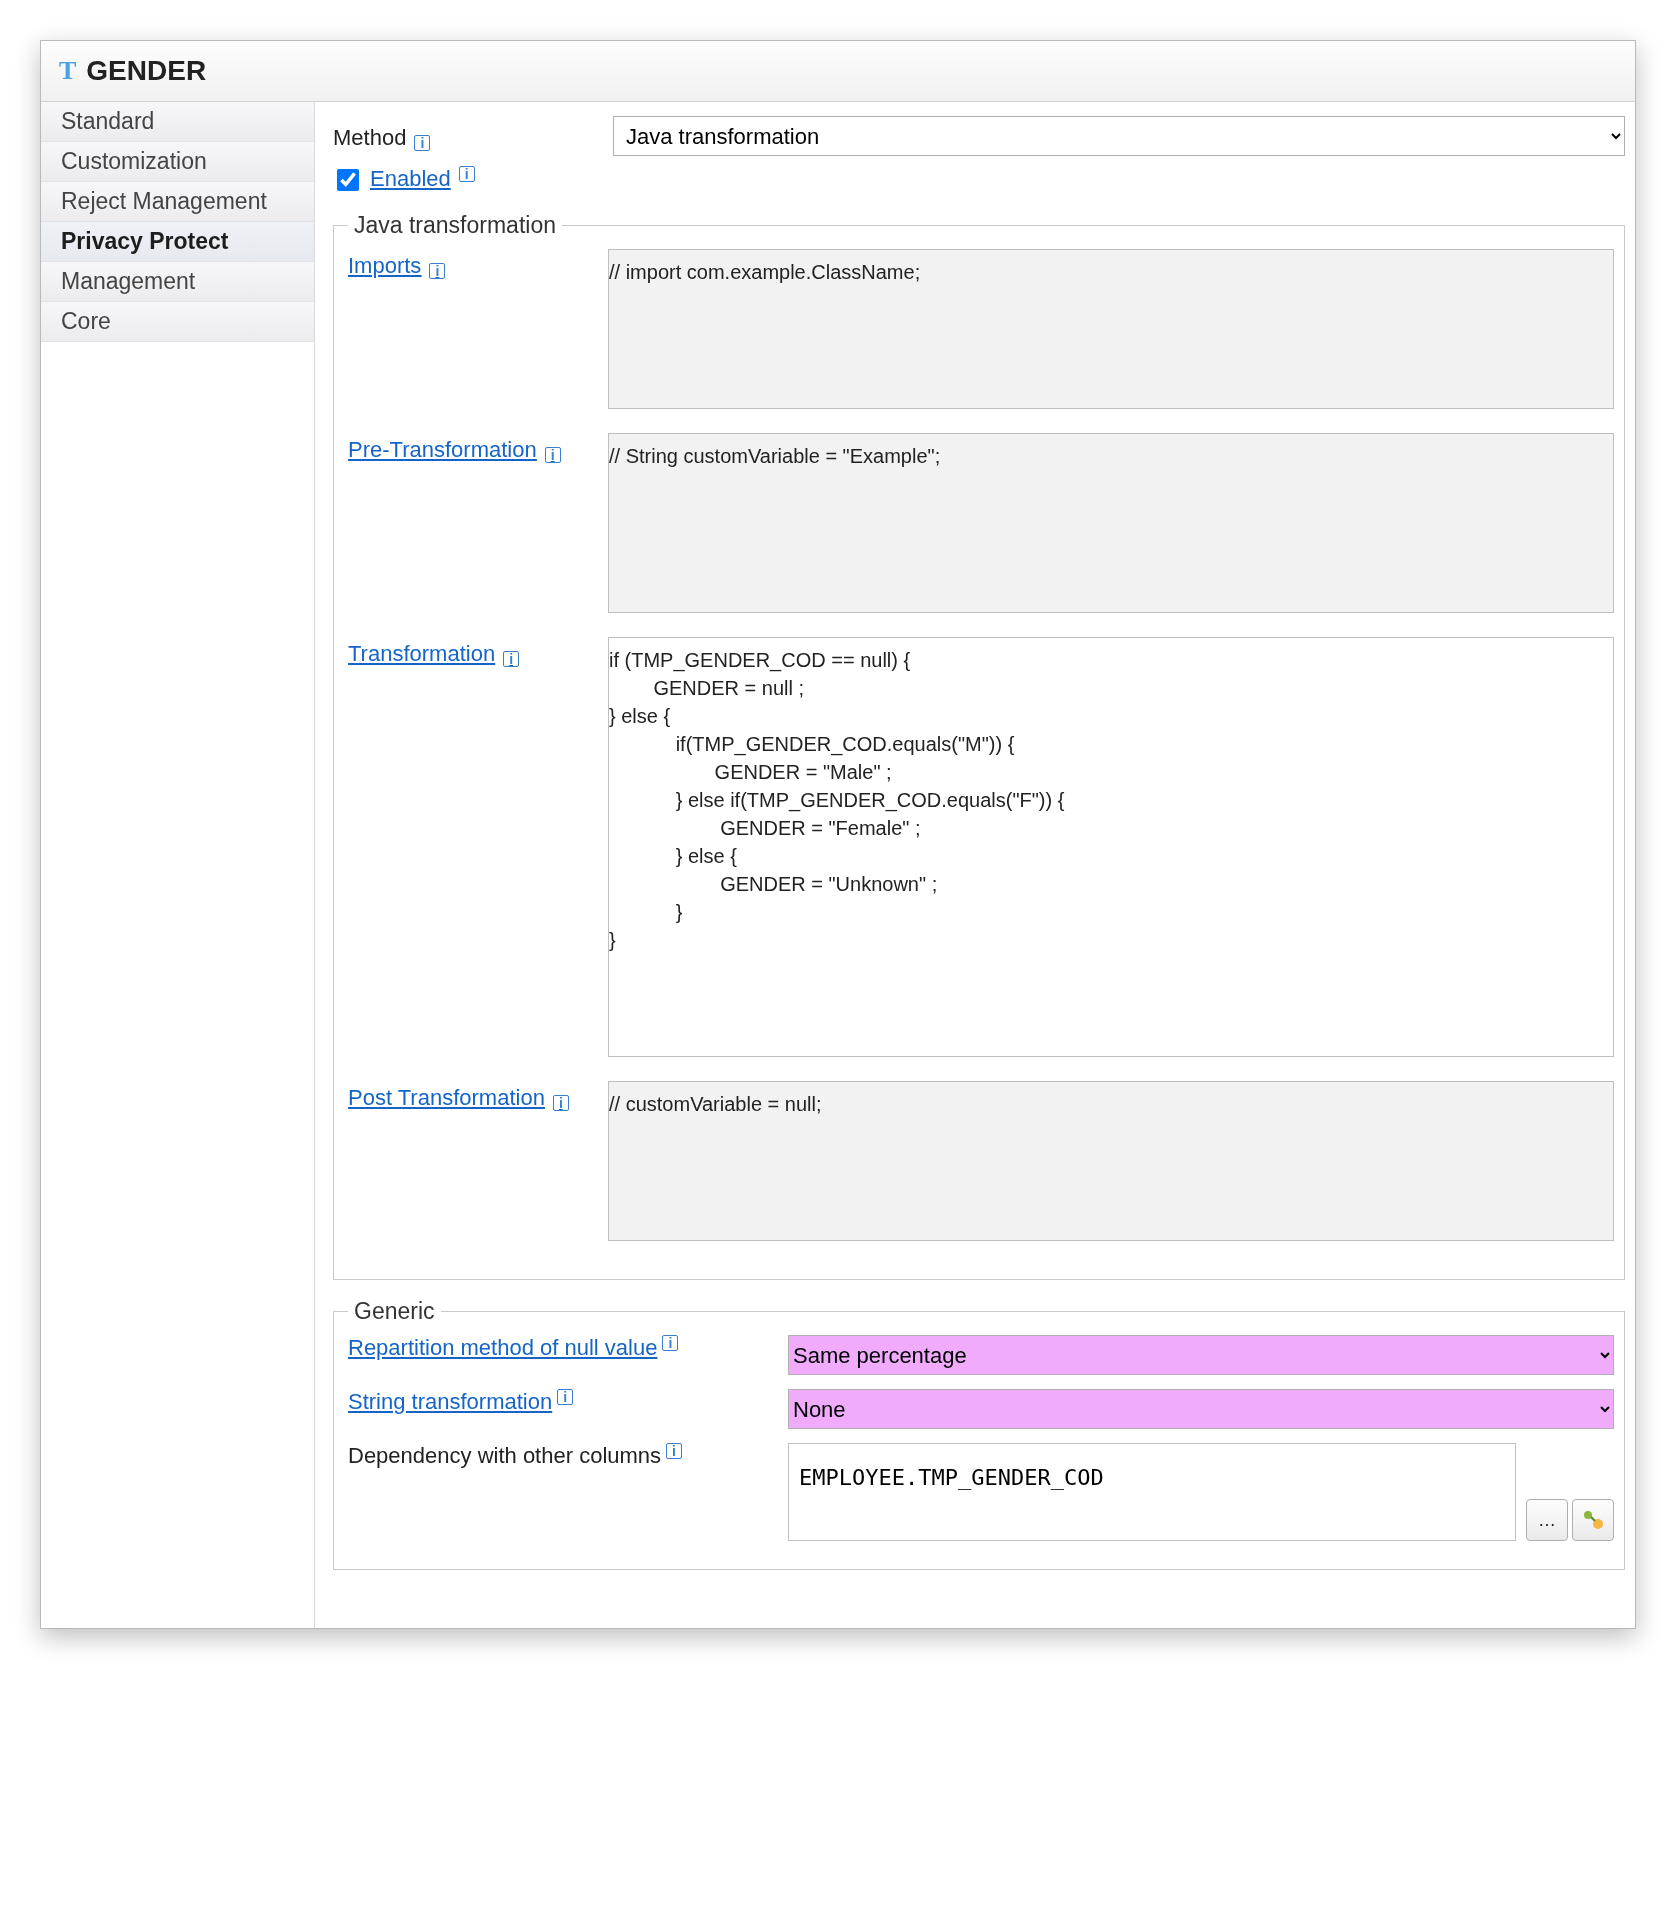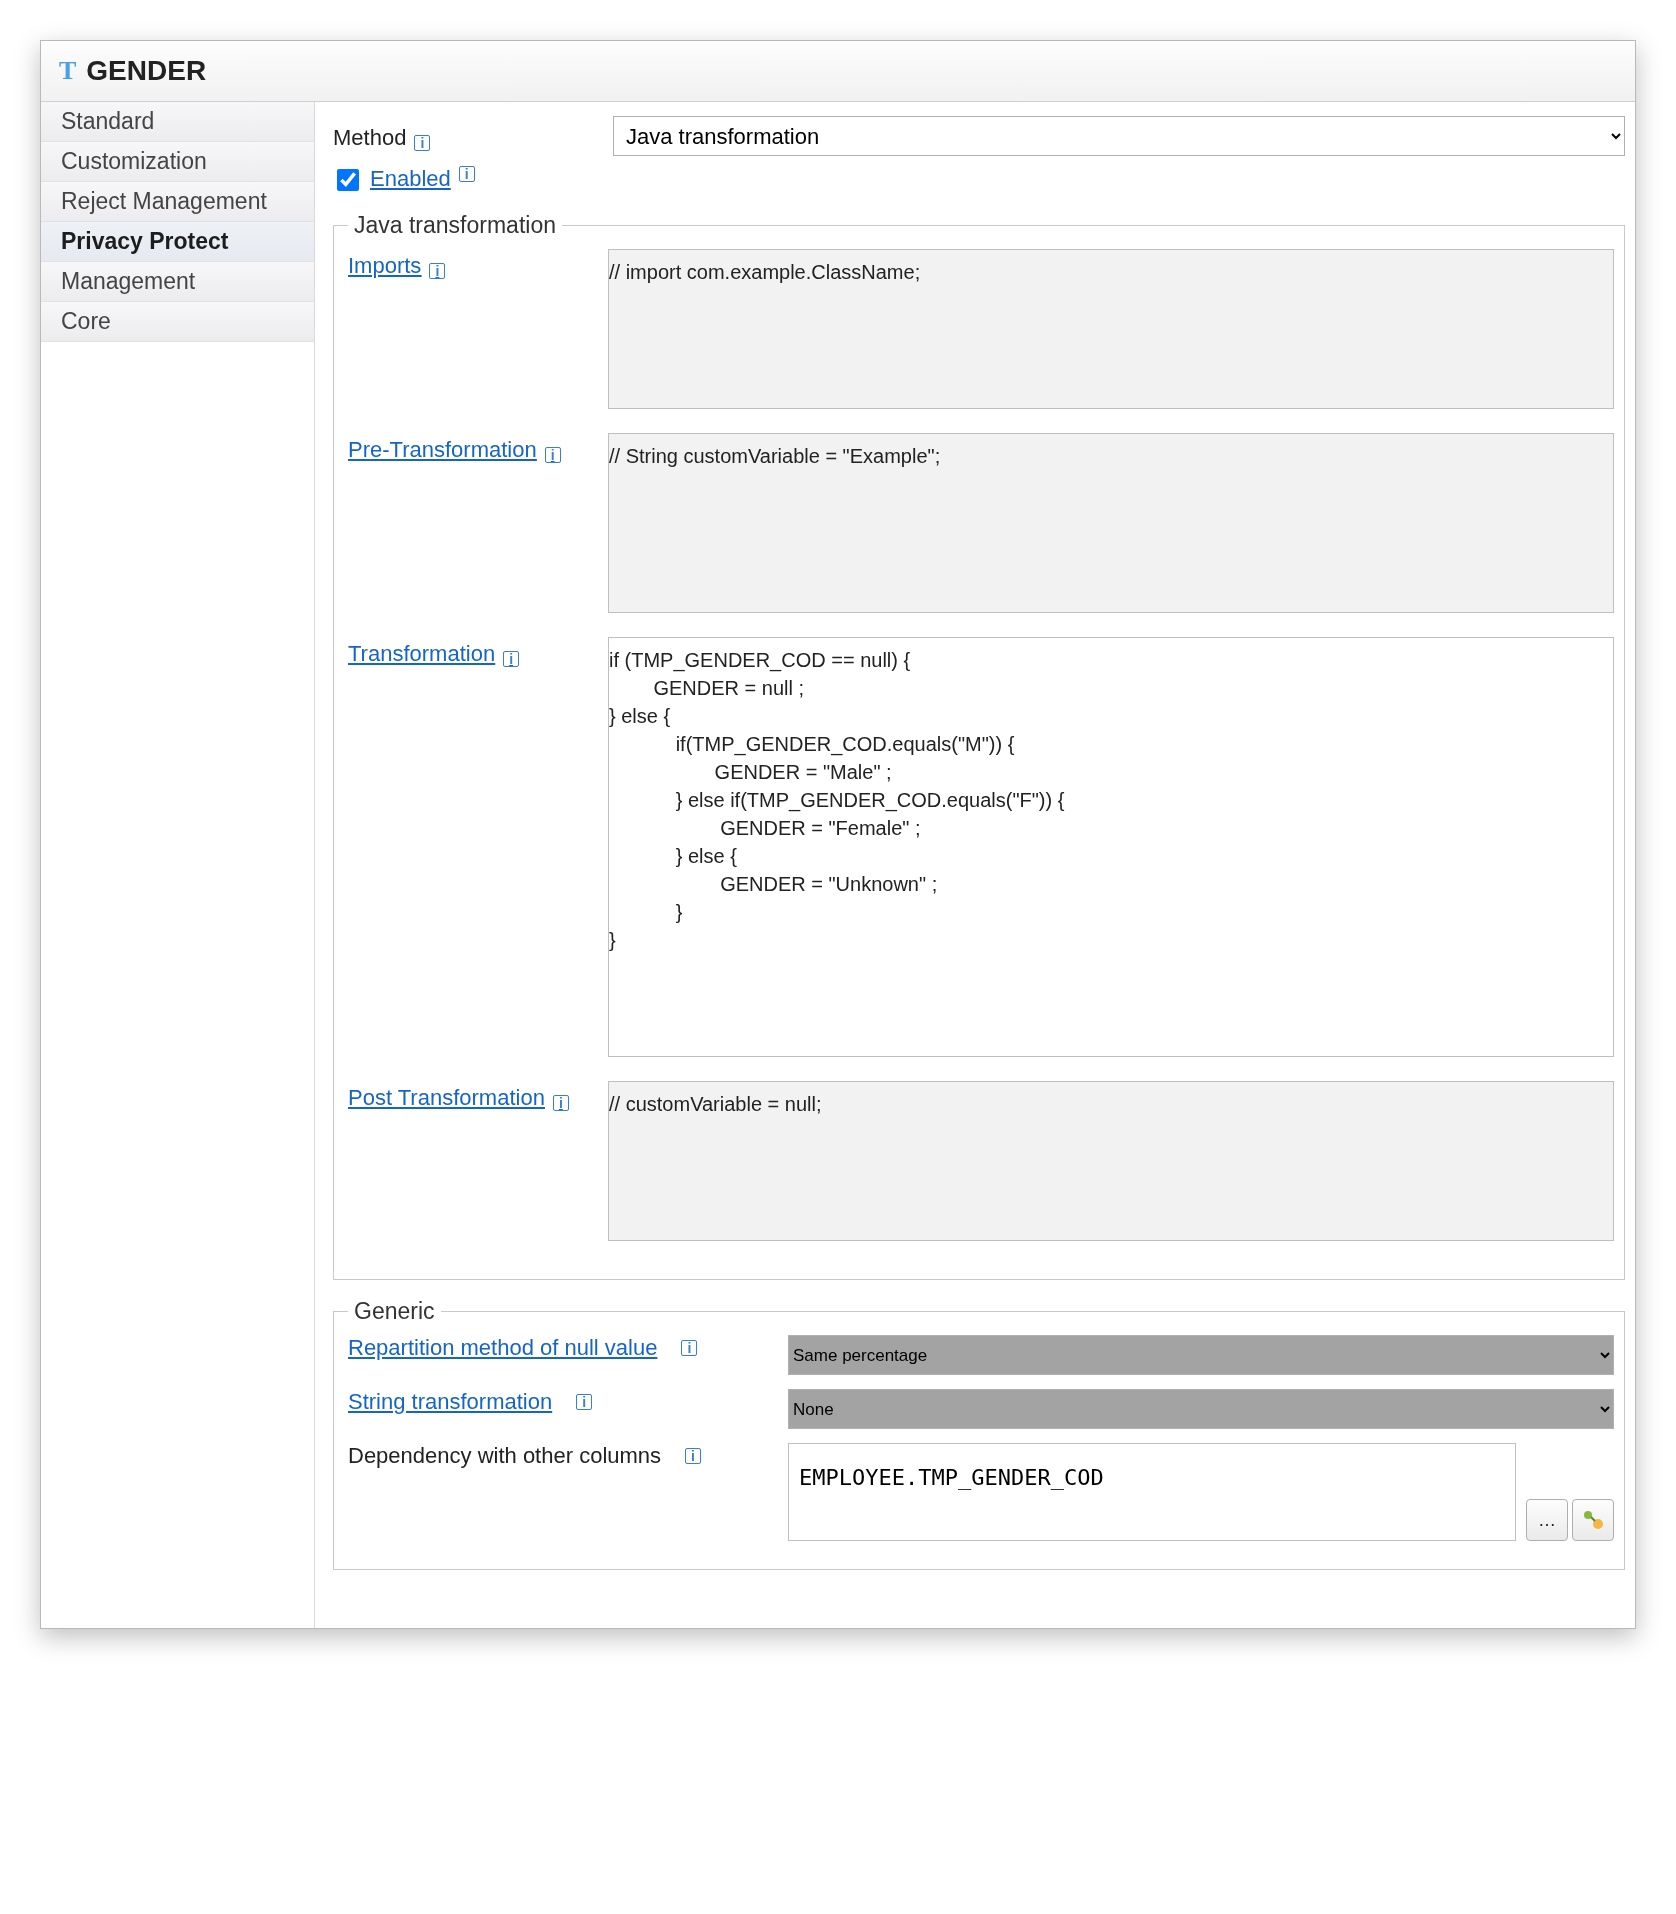--- a/index.html
+++ b/index.html
@@ -137,29 +137,28 @@
   }
   textarea.code.white { background:#fff; }
   fieldset.generic .gen-row {
     display:flex;
     align-items:flex-start;
     margin-bottom:14px;
   }
   fieldset.generic .glabel {
     width:440px;
     display:flex;
-    gap:24px;
-    align-items:center;
+    gap:5px;
   }
   fieldset.generic select {
     flex:1;
     height:40px;
-    font-size:17px;
+    font-size:22px;
     border:1px solid #b0b0b0;
-    background:#a3a3a3;
+    background:#f0abfc;
   }
   .dep-wrap { flex:1; display:flex; gap:10px; align-items:flex-start; }
   textarea.dep {
     flex:1;
     height:98px;
     font-size:22px;
     padding:21px 10px;
     border:1px solid #bfbfbf;
     background:#fff;
     resize:none;

